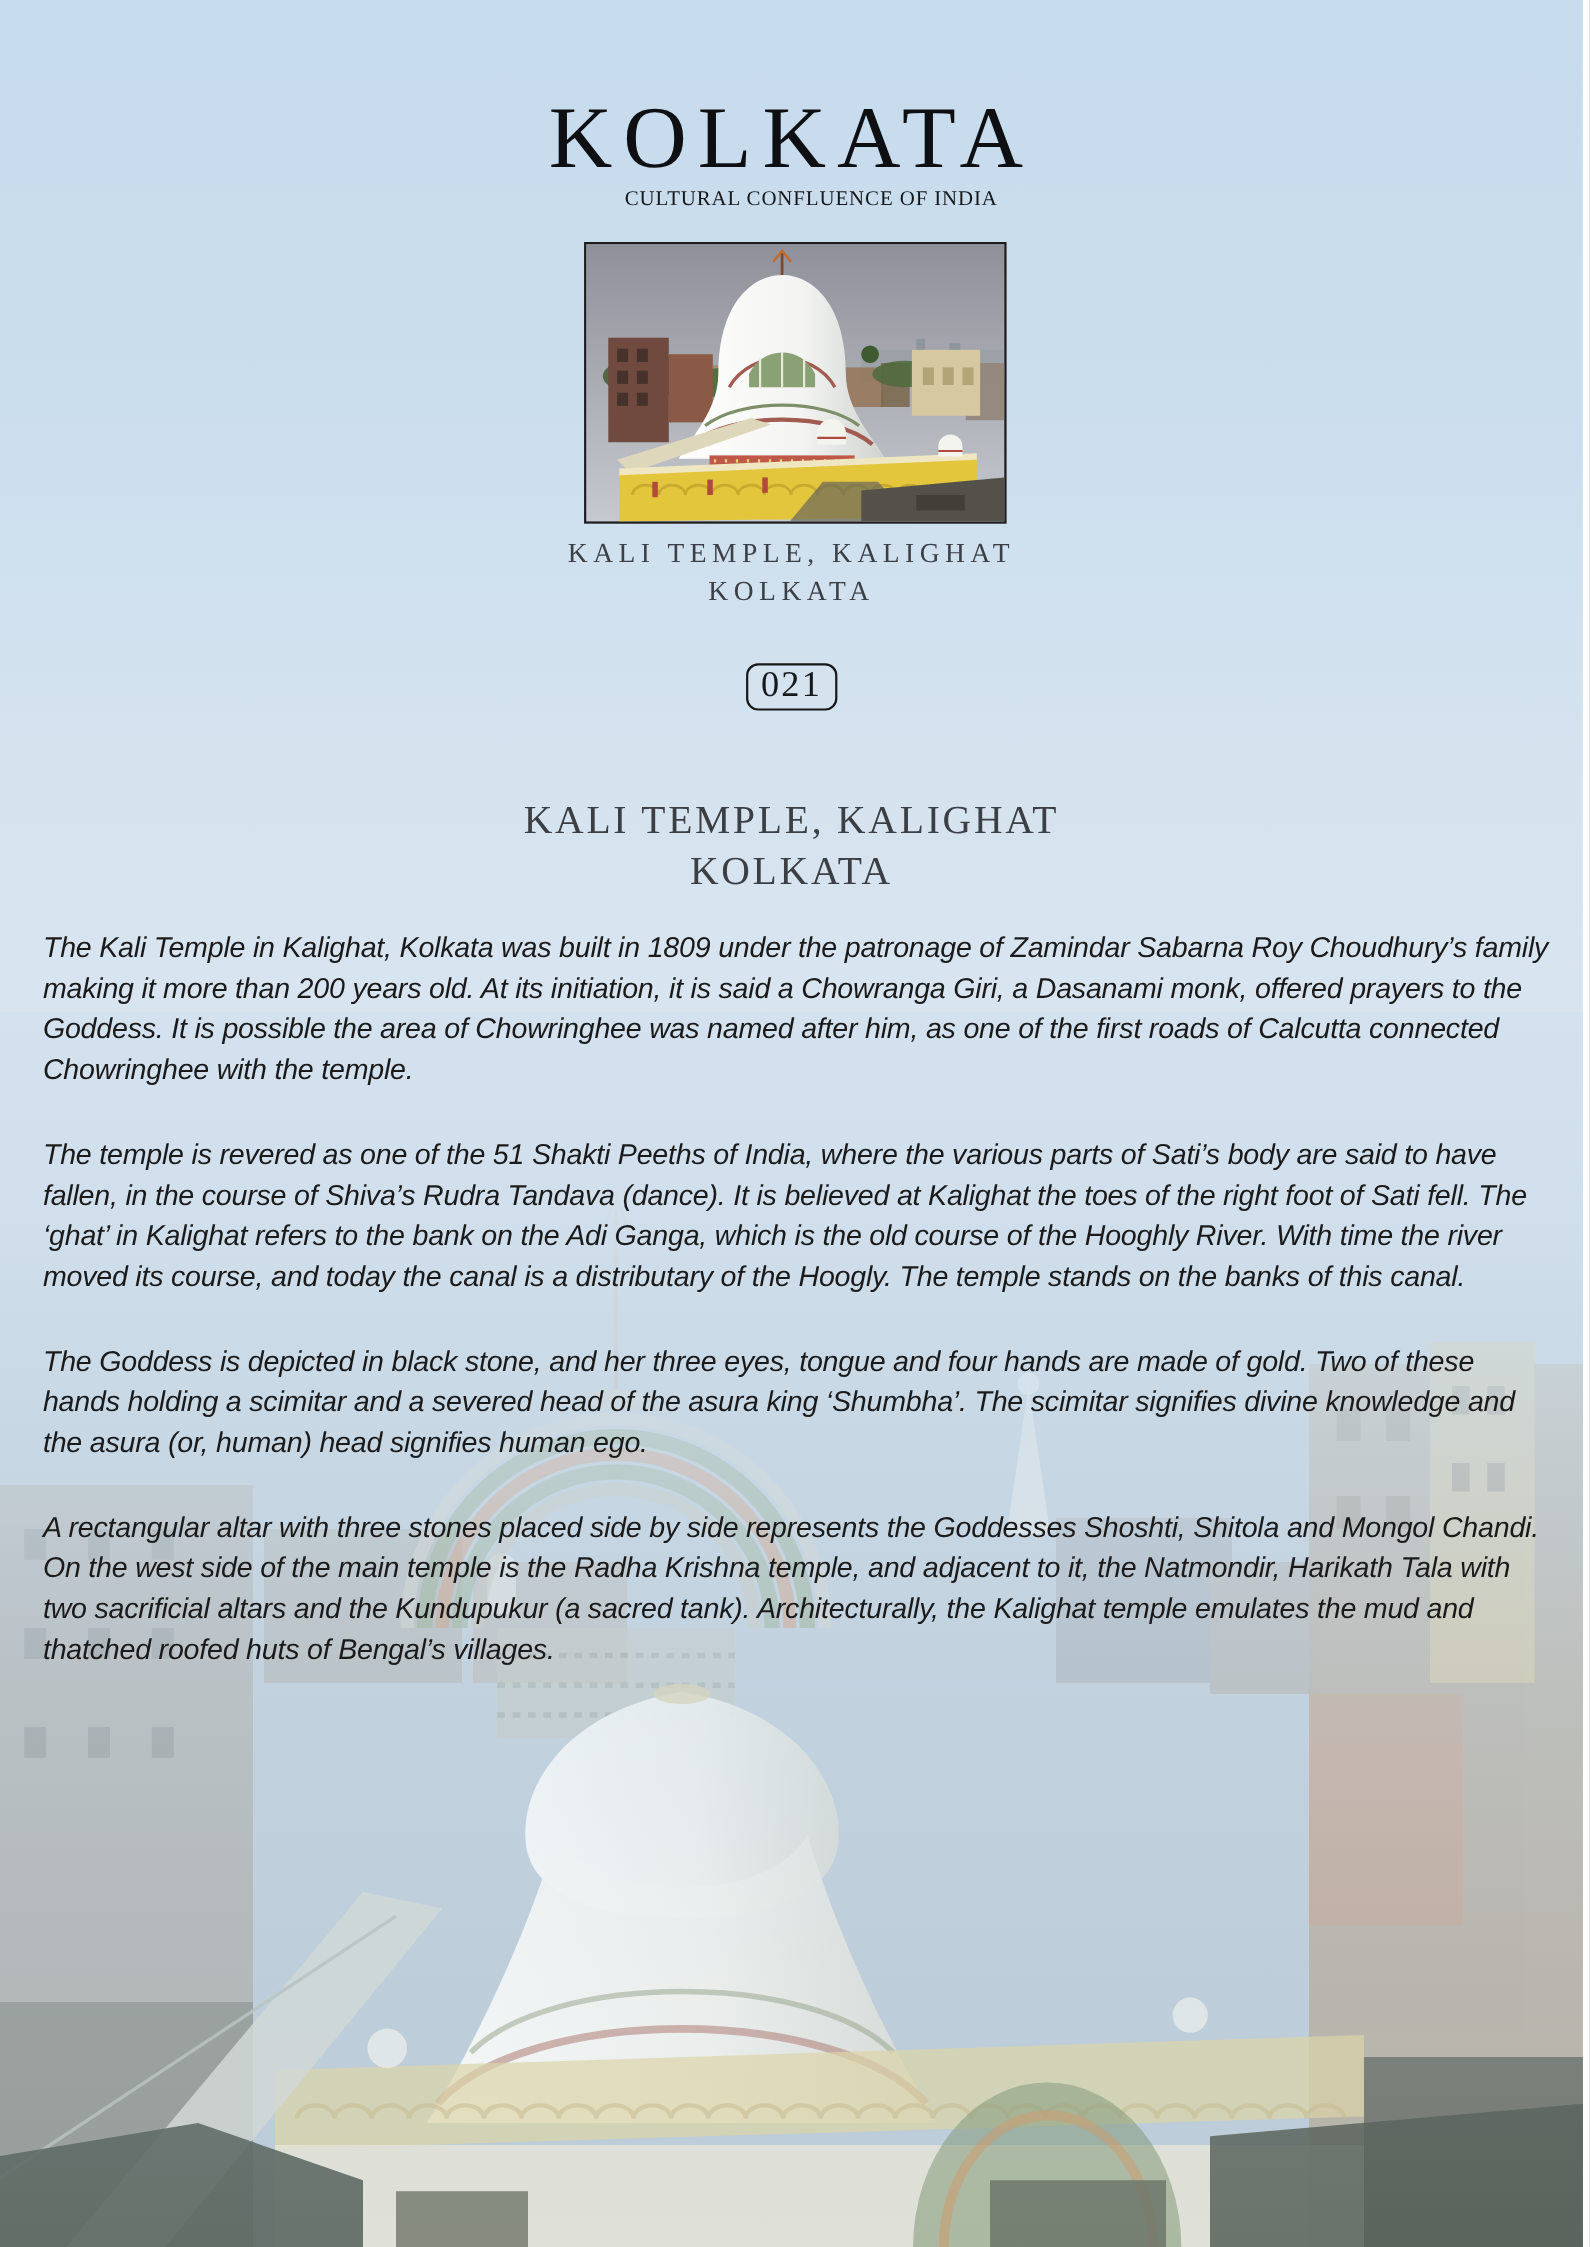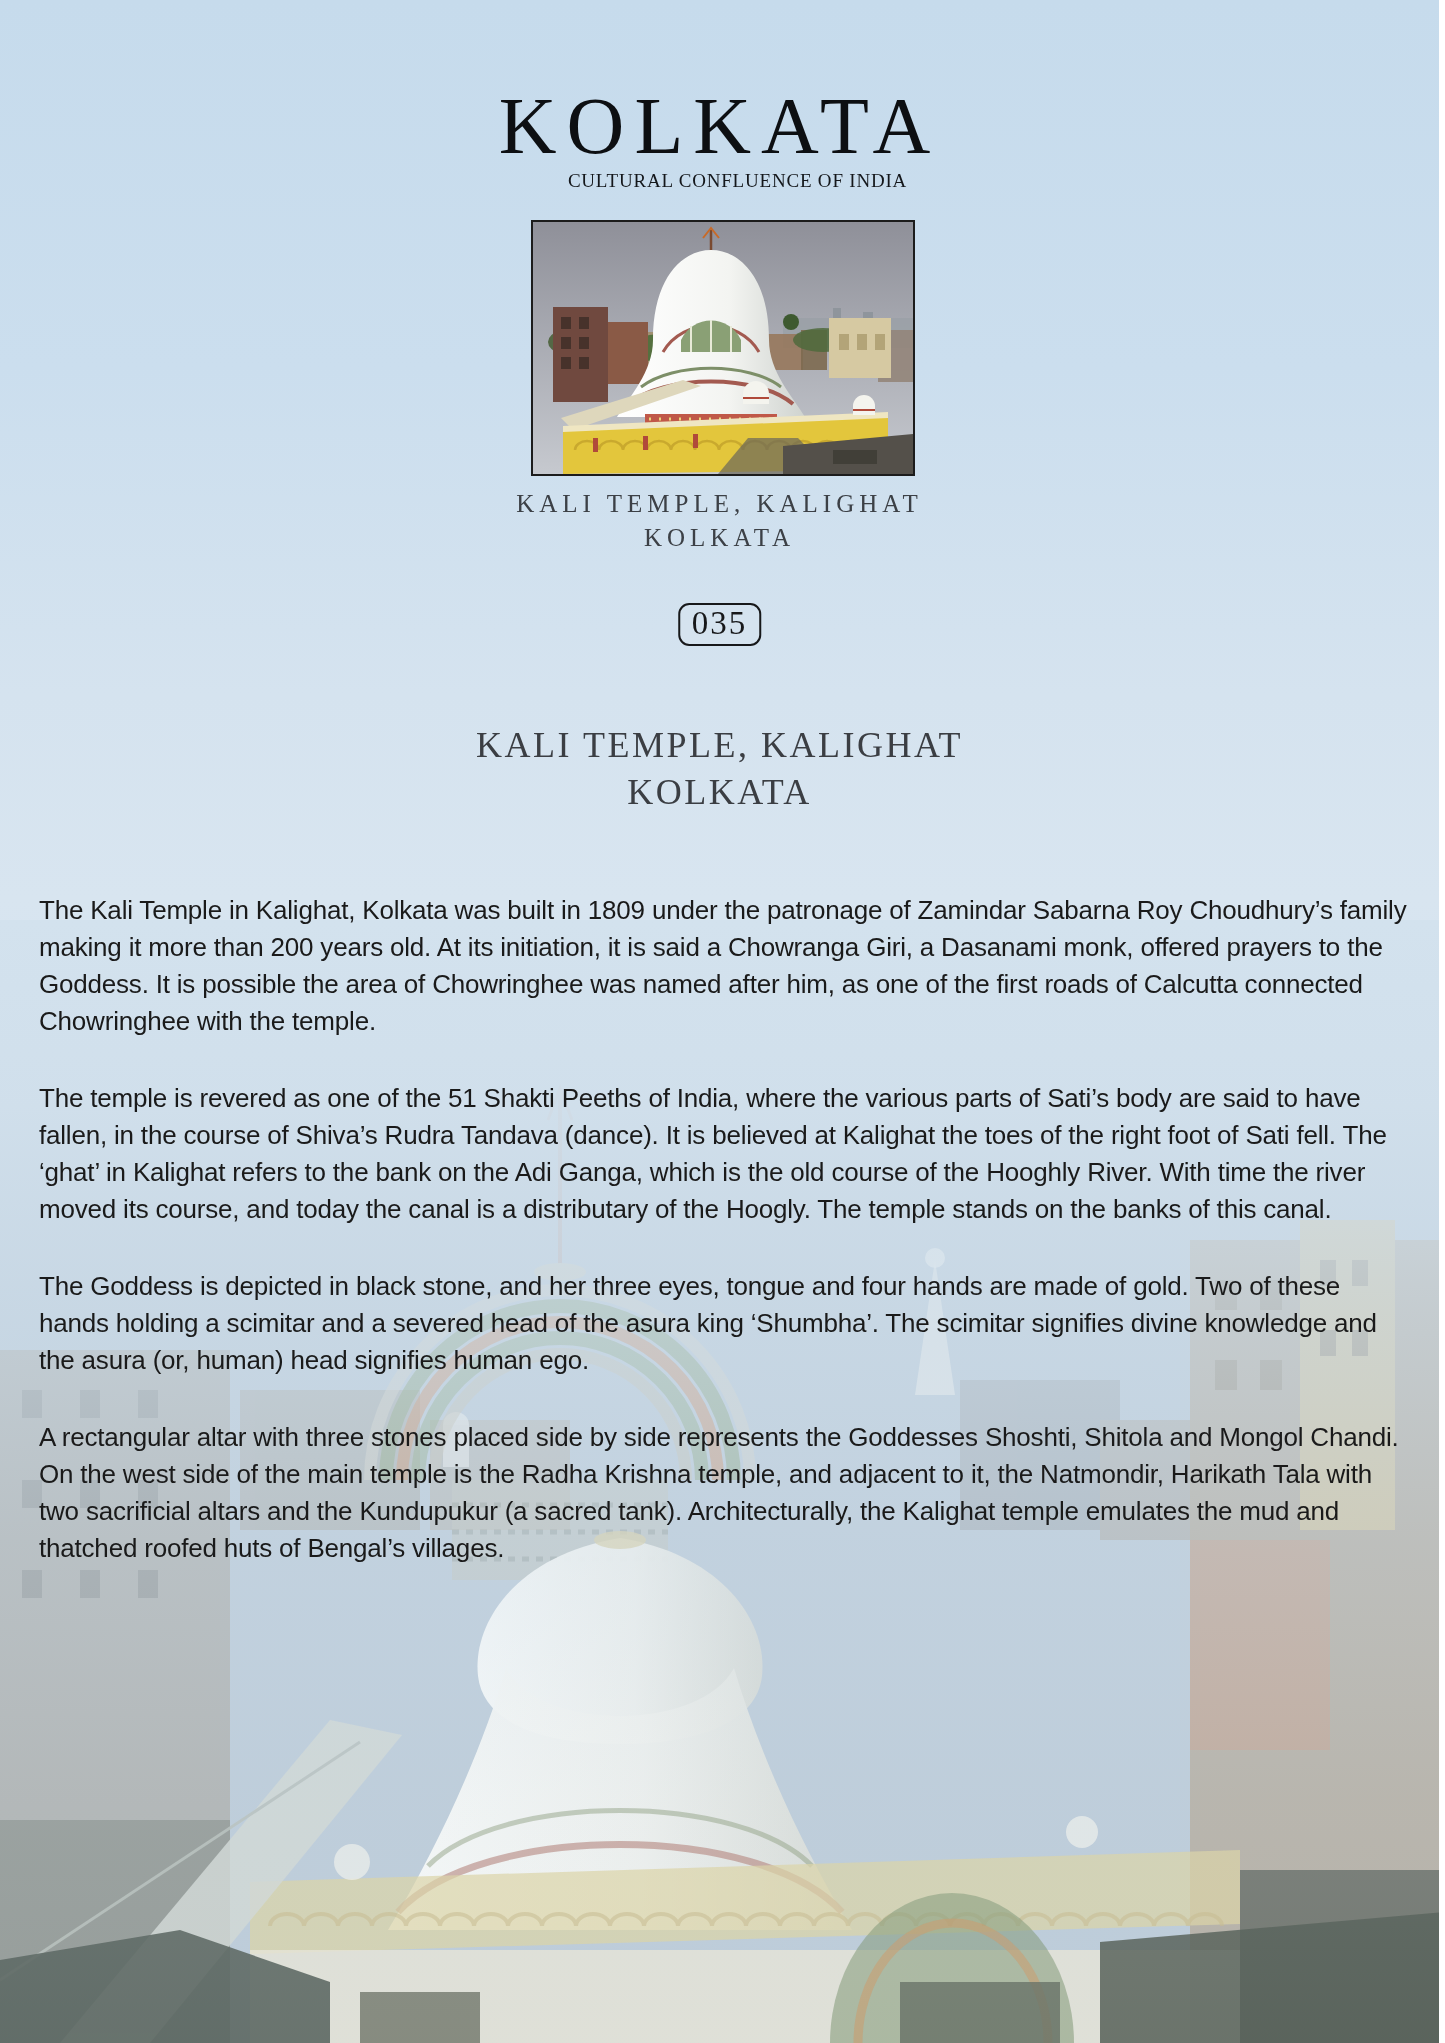--- a/index.html
+++ b/index.html
@@ -39,22 +39,22 @@
     letter-spacing:2px;color:#17181a;
     border:2.5px solid #17181a;border-radius:11px;padding:2px 12px 4px 12px;
     background:rgba(255,255,255,0.06);
   }
   .article-title{
     position:absolute;top:722px;left:0;width:100%;text-align:center;
     font-family:"Liberation Serif", serif;font-weight:400;
     font-size:36px;line-height:47px;letter-spacing:2.5px;color:#3b3e43;margin:0;
   }
   .article-body{
-    position:absolute;top:892px;left:39px;width:1372px;
-    font-size:26px;line-height:37px;letter-spacing:-0.2px;color:#1a1a1a;
+    position:absolute;top:843px;left:39px;width:1372px;
+    font-size:26px;line-height:37px;letter-spacing:-0.2px;color:#1a1a1a;font-style:italic;
   }
   .article-body p{margin:0 0 40px 0;}
 </style>
 </head>
 <body>
 
 <div class="page">
 
   <svg class="bg-art" viewBox="0 0 1445 1123" preserveAspectRatio="none" aria-hidden="true">
     <defs>
@@ -278,21 +278,21 @@
         <rect x="300" y="228" width="44" height="14" fill="#3f3d36" opacity="0.9"></rect>
       </g>
     </svg>
   </figure>
 
   <div class="photo-caption">
     <div>KALI TEMPLE, KALIGHAT</div>
     <div>KOLKATA</div>
   </div>
 
-  <div class="page-number">035</div>
+  <div class="page-number">021</div>
 
   <h2 class="article-title">
     <span>KALI TEMPLE, KALIGHAT</span><br>
     <span>KOLKATA</span>
   </h2>
 
   <div class="article-body">
     <p>The Kali Temple in Kalighat, Kolkata was built in 1809 under the patronage of Zamindar Sabarna Roy Choudhury’s family making it more than 200 years old. At its initiation, it is said a Chowranga Giri, a Dasanami monk, offered prayers to the Goddess. It is possible the area of Chowringhee was named after him, as one of the first roads of Calcutta connected Chowringhee with the temple.</p>
     <p>The temple is revered as one of the 51 Shakti Peeths of India, where the various parts of Sati’s body are said to have fallen, in the course of Shiva’s Rudra Tandava (dance). It is believed at Kalighat the toes of the right foot of Sati fell. The ‘ghat’ in Kalighat refers to the bank on the Adi Ganga, which is the old course of the Hooghly River.  With time the river moved its course, and today the canal is a distributary of the Hoogly. The temple stands on the banks of this canal.</p>
     <p>The Goddess is depicted in black stone, and her three eyes, tongue and four hands are made of gold. Two of these hands holding a scimitar and a severed head of the asura king ‘Shumbha’. The scimitar signifies divine knowledge and the asura (or, human) head signifies human ego.</p>

